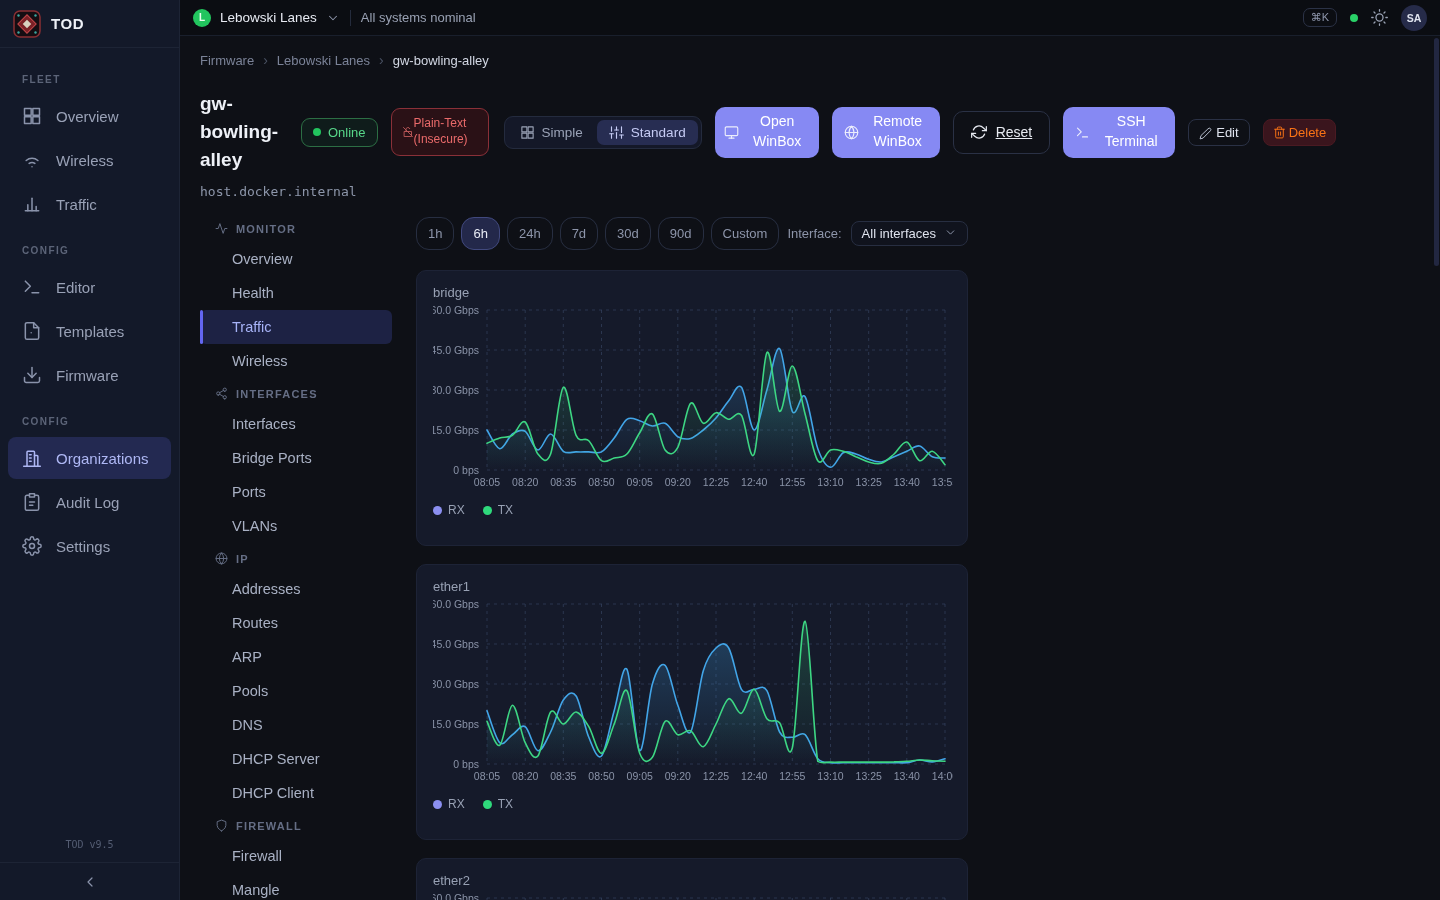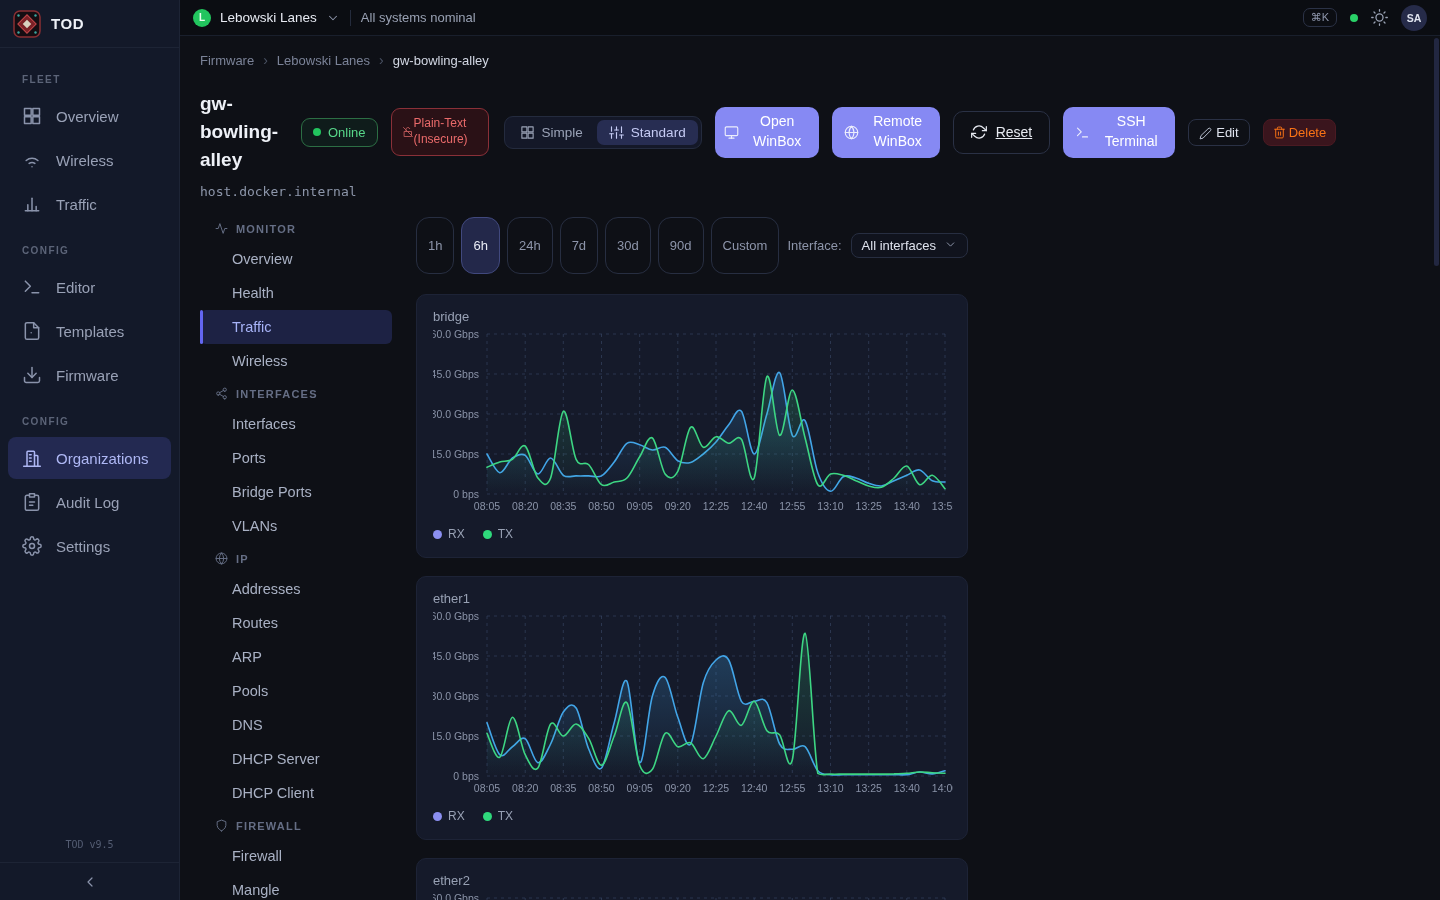--- a/index.html
+++ b/index.html
@@ -68,27 +68,27 @@
   .dev-nav{width:192px;flex:none;}
   .dev-group-hdr{display:flex;align-items:center;gap:8px;color:#656e85;font-size:11px;font-weight:700;letter-spacing:1.2px;padding:9px 0 7px 15px;}
   .dev-group-hdr .ic{width:13px;height:13px;display:flex;color:#656e85;}
   .dev-item{position:relative;padding:7px 0 7px 32px;font-size:14.5px;line-height:20px;color:#a9b1c4;border-radius:6px;cursor:pointer;}
   .dev-item.active{background:#1d2244;color:#a7b3f7;}
   .dev-item.active::before{content:"";position:absolute;left:0;top:0;bottom:0;width:3px;background:#6366f1;border-radius:2px;}
 
   .charts-col{margin-left:24px;width:552px;flex:none;}
   .time-row{display:flex;align-items:center;margin-top:4px;}
   .pills{display:flex;gap:7px;}
-  .pill{border:1px solid #272e41;border-radius:13px;padding:20px 11px;font-size:13px;color:#8d95aa;cursor:pointer;white-space:nowrap;}
+  .pill{border:1px solid #272e41;border-radius:13px;padding:8px 11px;font-size:13px;color:#8d95aa;cursor:pointer;white-space:nowrap;}
   .pill.active{background:#23284a;border-color:#41497e;color:#e8ebf5;}
   .iface{margin-left:auto;display:flex;align-items:center;gap:9px;font-size:13px;color:#8d95aa;}
   .select{border:1px solid #272e41;background:#10131d;border-radius:8px;padding:4px 10px;font-size:13px;color:#dfe3ee;display:flex;align-items:flex-start;gap:8px;cursor:pointer;}
   .select .chev{color:#8d95aa;}
 
-  .chart-card{background:#151a2a;border:1px solid #1d2336;border-radius:10px;padding:14px 16px 16px;margin-top:20px;}
+  .chart-card{background:#151a2a;border:1px solid #1d2336;border-radius:10px;padding:14px 16px 28px;margin-top:20px;}
   .chart-card + .chart-card{margin-top:18px;}
   .chart-title{font-size:13px;color:#98a1b4;}
   .plot-wrap{margin-top:4px;}
   .legend{display:flex;gap:18px;margin-top:7px;align-items:center;font-size:12px;color:#98a1b4;}
   .legend .li{display:flex;align-items:center;}
   .legend .dot{width:9px;height:9px;border-radius:50%;margin-right:6px;}
 
   .scrollbar{position:absolute;right:1px;top:38px;width:5px;height:228px;background:#222741;border-radius:3px;cursor:pointer;}
 </style>
 </head>
@@ -391,22 +391,22 @@
                   <path d="M18 8a3 3 0 1 0 0-6 3 3 0 0 0 0 6z"></path>
                   <path d="M6 15a3 3 0 1 0 0-6 3 3 0 0 0 0 6z"></path>
                   <path d="M18 22a3 3 0 1 0 0-6 3 3 0 0 0 0 6z"></path>
                   <path d="M8.59 13.51l6.83 3.98"></path>
                   <path d="M15.41 6.51l-6.82 3.98"></path>
                 </svg>
               </span>
               <span>INTERFACES</span>
             </div>
             <div class="dev-item">Interfaces</div>
+            <div class="dev-item">Bridge Ports</div>
             <div class="dev-item">Ports</div>
-            <div class="dev-item">Bridge Ports</div>
             <div class="dev-item">VLANs</div>
             <div class="dev-group-hdr">
               <span class="ic">
                 <svg viewBox="0 0 24 24" width="100%" height="100%" fill="none" stroke="currentColor" stroke-width="1.8" stroke-linecap="round" stroke-linejoin="round">
                   <path d="M12 22a10 10 0 1 0 0-20 10 10 0 0 0 0 20z"></path>
                   <path d="M2 12h20"></path>
                   <path d="M12 2a15.3 15.3 0 0 1 4 10 15.3 15.3 0 0 1-4 10 15.3 15.3 0 0 1-4-10 15.3 15.3 0 0 1 4-10z"></path>
                 </svg>
               </span>
               <span>IP</span>

